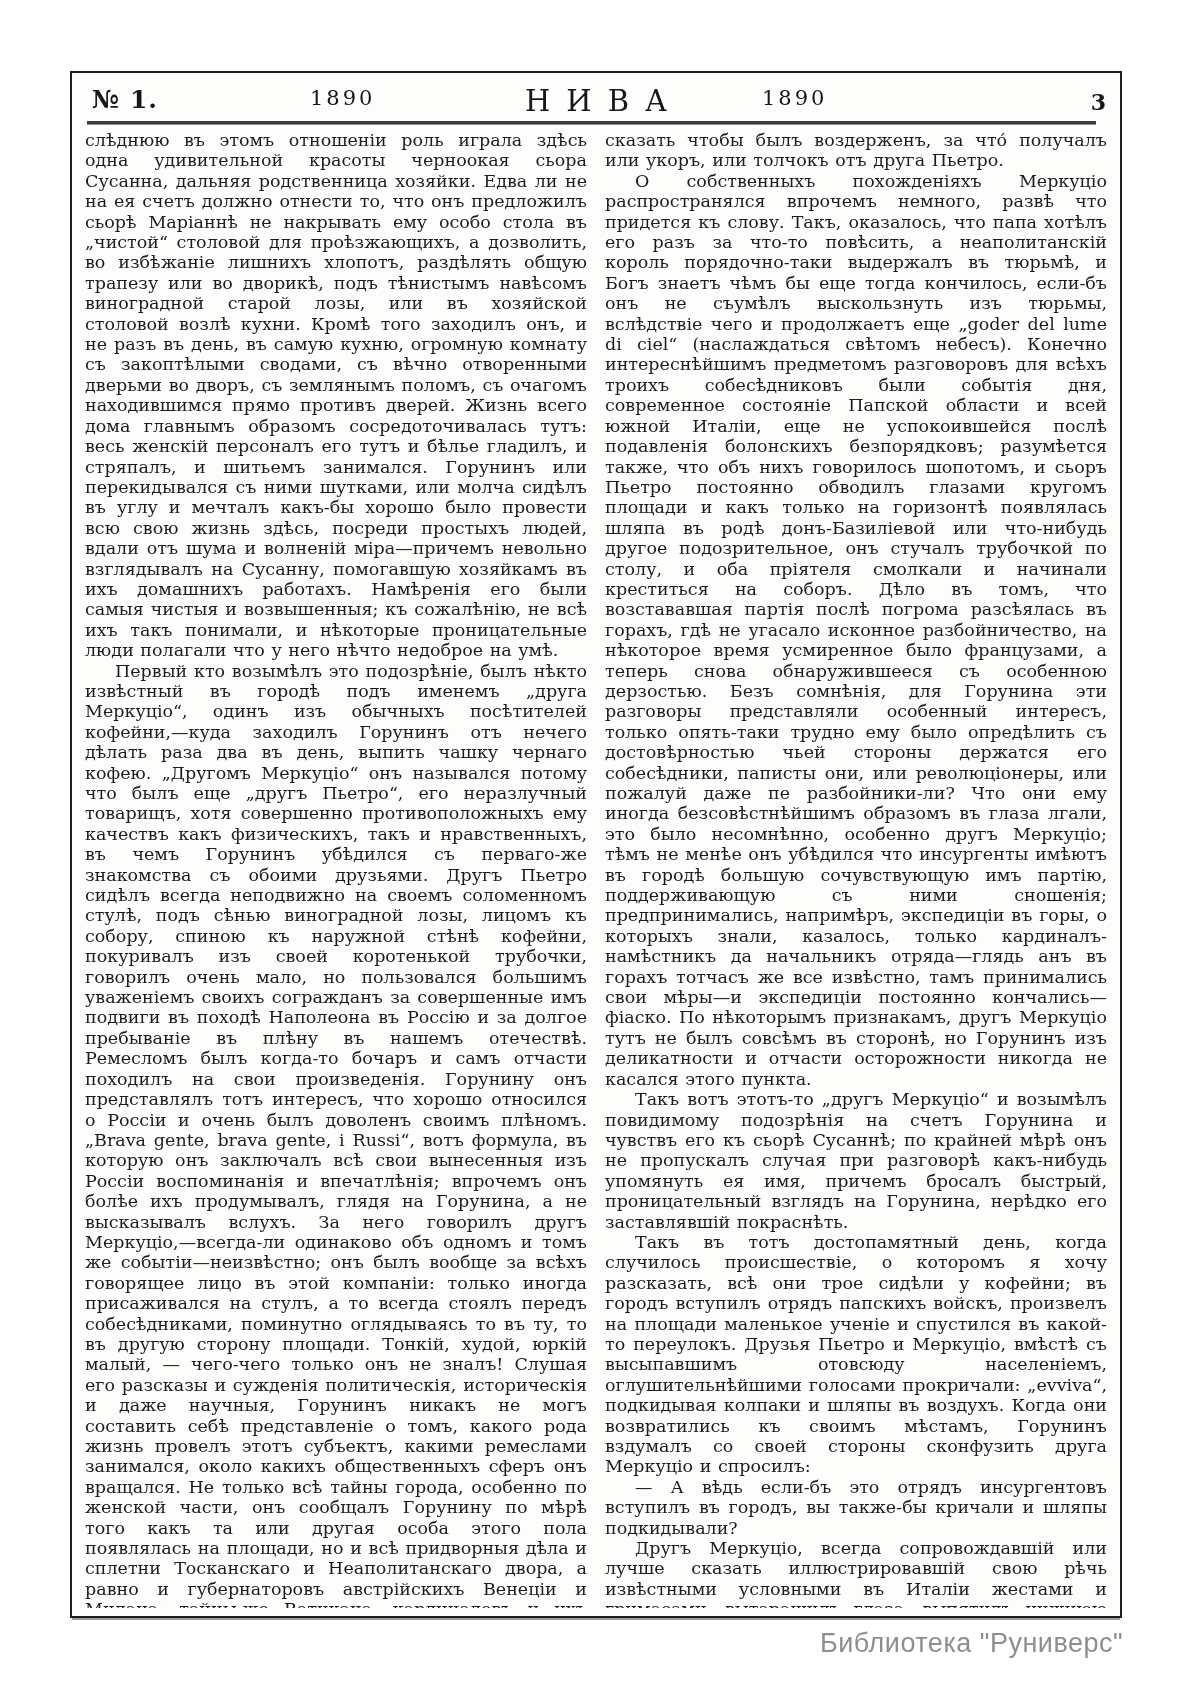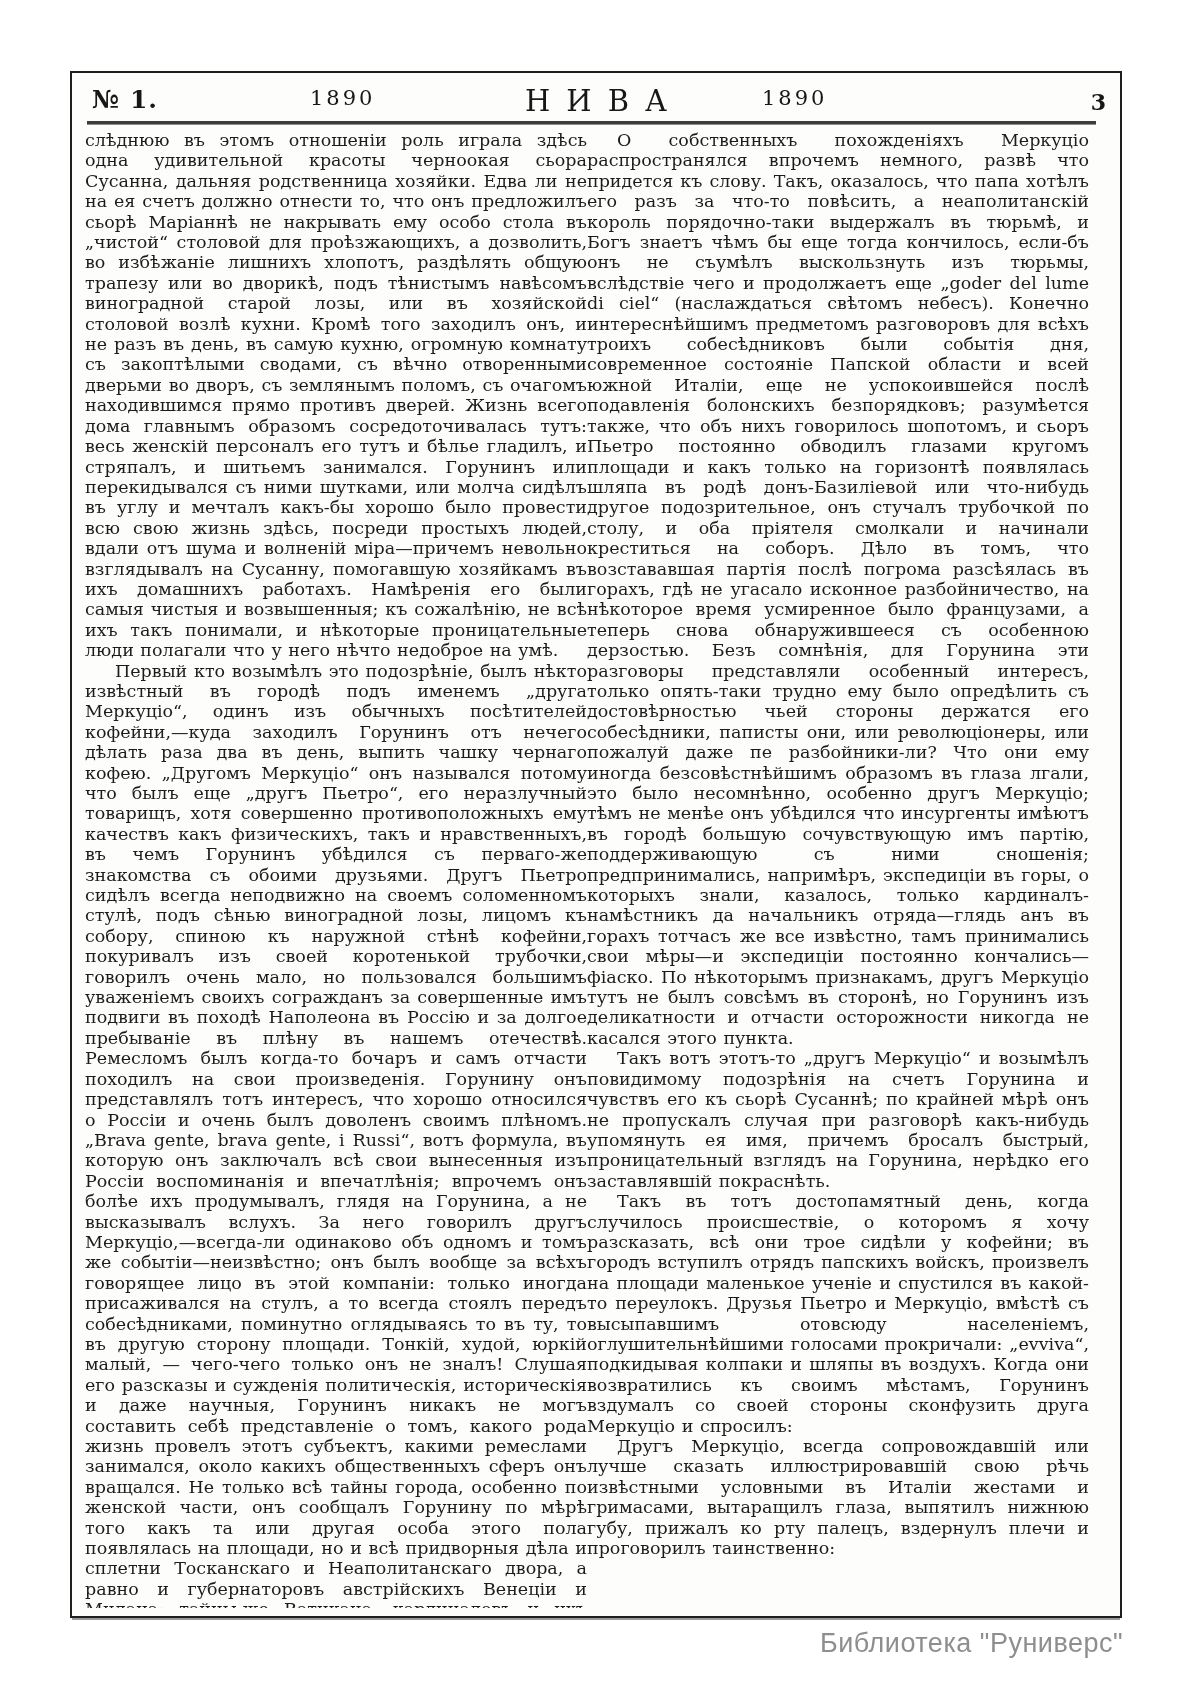--- a/index.html
+++ b/index.html
@@ -50,20 +50,21 @@
     left: 15px; right: 24px; top: 48px;
     height: 3px;
     background: #3c3c3c;
     border-bottom: 1px solid #8d8d8d;
   }
   .columns {
     position: absolute;
     left: 13px; top: 57px;
     width: 1022px; height: 1478px;
     display: flex;
+    gap: 18px;
     overflow: hidden;
   }
   .col {
     width: 502px;
     flex: 0 0 502px;
     text-align: justify;
     font-size: 17.5px;
     line-height: 20.4px;
     color: #1c1c1c;
     word-spacing: 1px;
@@ -93,23 +94,25 @@
   </div>
 
   <div class="header-rule"></div>
 
   <div class="columns">
     <div class="col">
       <p class="cont">слѣднюю въ этомъ отношеніи роль играла здѣсь одна удивительной красоты черноокая сьора Сусанна, дальняя родственница хозяйки. Едва ли не на ея счетъ должно отнести то, что онъ предложилъ сьорѣ Маріаннѣ не накрывать ему особо стола въ „чистой“ столовой для проѣзжающихъ, а дозволить, во избѣжаніе лишнихъ хлопотъ, раздѣлять общую трапезу или во дворикѣ, подъ тѣнистымъ навѣсомъ виноградной старой лозы, или въ хозяйской столовой возлѣ кухни. Кромѣ того заходилъ онъ, и не разъ въ день, въ самую кухню, огромную комнату съ закоптѣлыми сводами, съ вѣчно отворенными дверьми во дворъ, съ землянымъ поломъ, съ очагомъ находившимся прямо противъ дверей. Жизнь всего дома главнымъ образомъ сосредоточивалась тутъ: весь женскій персоналъ его тутъ и бѣлье гладилъ, и стряпалъ, и шитьемъ занимался. Горунинъ или перекидывался съ ними шутками, или молча сидѣлъ въ углу и мечталъ какъ-бы хорошо было провести всю свою жизнь здѣсь, посреди простыхъ людей, вдали отъ шума и волненій міра—причемъ невольно взглядывалъ на Сусанну, помогавшую хозяйкамъ въ ихъ домашнихъ работахъ. Намѣренія его были самыя чистыя и возвышенныя; къ сожалѣнію, не всѣ ихъ такъ понимали, и нѣкоторые проницательные люди полагали что у него нѣчто недоброе на умѣ.</p>
       <p>Первый кто возымѣлъ это подозрѣніе, былъ нѣкто извѣстный въ городѣ подъ именемъ „друга Меркуціо“, одинъ изъ обычныхъ посѣтителей кофейни,—куда заходилъ Горунинъ отъ нечего дѣлать раза два въ день, выпить чашку чернаго кофею. „Другомъ Меркуціо“ онъ назывался потому что былъ еще „другъ Пьетро“, его неразлучный товарищъ, хотя совершенно противоположныхъ ему качествъ какъ физическихъ, такъ и нравственныхъ, въ чемъ Горунинъ убѣдился съ перваго-же знакомства съ обоими друзьями. Другъ Пьетро сидѣлъ всегда неподвижно на своемъ соломенномъ стулѣ, подъ сѣнью виноградной лозы, лицомъ къ собору, спиною къ наружной стѣнѣ кофейни, покуривалъ изъ своей коротенькой трубочки, говорилъ очень мало, но пользовался большимъ уваженіемъ своихъ согражданъ за совершенные имъ подвиги въ походѣ Наполеона въ Россію и за долгое пребываніе въ плѣну въ нашемъ отечествѣ. Ремесломъ былъ когда-то бочаръ и самъ отчасти походилъ на свои произведенія. Горунину онъ представлялъ тотъ интересъ, что хорошо относился о Россіи и очень былъ доволенъ своимъ плѣномъ. „Brava gente, brava gente, i Russi“, вотъ формула, въ которую онъ заключалъ всѣ свои вынесенныя изъ Россіи воспоминанія и впечатлѣнія; впрочемъ онъ болѣе ихъ продумывалъ, глядя на Горунина, а не высказывалъ вслухъ. За него говорилъ другъ Меркуціо,—всегда-ли одинаково объ одномъ и томъ же событіи—неизвѣстно; онъ былъ вообще за всѣхъ говорящее лицо въ этой компаніи: только иногда присаживался на стулъ, а то всегда стоялъ передъ собесѣдниками, поминутно оглядываясь то въ ту, то въ другую сторону площади. Тонкій, худой, юркій малый, — чего-чего только онъ не зналъ! Слушая его разсказы и сужденія политическія, историческія и даже научныя, Горунинъ никакъ не могъ составить себѣ представленіе о томъ, какого рода жизнь провелъ этотъ субъектъ, какими ремеслами занимался, около какихъ общественныхъ сферъ онъ вращался. Не только всѣ тайны города, особенно по женской части, онъ сообщалъ Горунину по мѣрѣ того какъ та или другая особа этого пола появлялась на площади, но и всѣ придворныя дѣла и сплетни Тосканскаго и Неаполитанскаго двора, а равно и губернаторовъ австрійскихъ Венеціи и Милана; тайны-же Ватикана, кардиналовъ и ихъ племянницъ, папы Григорія и его цирульника — разсказывалъ онъ какъ будто былъ очевидцемъ или участникомъ этой жизни, для смертныхъ покрытой непроницаемымъ покровомъ. На языкъ нельзя</p>
     </div>
     <div class="col">
+      <p class="cont">сказать чтобы былъ воздерженъ, за что́ получалъ или укоръ, или толчокъ отъ друга Пьетро.</p>
       <p>О собственныхъ похожденіяхъ Меркуціо распространялся впрочемъ немного, развѣ что придется къ слову. Такъ, оказалось, что папа хотѣлъ его разъ за что-то повѣсить, а неаполитанскій король порядочно-таки выдержалъ въ тюрьмѣ, и Богъ знаетъ чѣмъ бы еще тогда кончилось, если-бъ онъ не съумѣлъ выскользнуть изъ тюрьмы, вслѣдствіе чего и продолжаетъ еще „goder del lume di ciel“ (наслаждаться свѣтомъ небесъ). Конечно интереснѣйшимъ предметомъ разговоровъ для всѣхъ троихъ собесѣдниковъ были событія дня, современное состояніе Папской области и всей южной Италіи, еще не успокоившейся послѣ подавленія болонскихъ безпорядковъ; разумѣется также, что объ нихъ говорилось шопотомъ, и сьоръ Пьетро постоянно обводилъ глазами кругомъ площади и какъ только на горизонтѣ появлялась шляпа въ родѣ донъ-Базиліевой или что-нибудь другое подозрительное, онъ стучалъ трубочкой по столу, и оба пріятеля смолкали и начинали креститься на соборъ. Дѣло въ томъ, что возстававшая партія послѣ погрома разсѣялась въ горахъ, гдѣ не угасало исконное разбойничество, на нѣкоторое время усмиренное было французами, а теперь снова обнаружившееся съ особенною дерзостью. Безъ сомнѣнія, для Горунина эти разговоры представляли особенный интересъ, только опять-таки трудно ему было опредѣлить съ достовѣрностью чьей стороны держатся его собесѣдники, паписты они, или революціонеры, или пожалуй даже пе разбойники-ли? Что они ему иногда безсовѣстнѣйшимъ образомъ въ глаза лгали, это было несомнѣнно, особенно другъ Меркуціо; тѣмъ не менѣе онъ убѣдился что инсургенты имѣютъ въ городѣ большую сочувствующую имъ партію, поддерживающую съ ними сношенія; предпринимались, напримѣръ, экспедиціи въ горы, о которыхъ знали, казалось, только кардиналъ-намѣстникъ да начальникъ отряда—глядь анъ въ горахъ тотчасъ же все извѣстно, тамъ принимались свои мѣры—и экспедиціи постоянно кончались—фіаско. По нѣкоторымъ признакамъ, другъ Меркуціо тутъ не былъ совсѣмъ въ сторонѣ, но Горунинъ изъ деликатности и отчасти осторожности никогда не касался этого пункта.</p>
       <p>Такъ вотъ этотъ-то „другъ Меркуціо“ и возымѣлъ повидимому подозрѣнія на счетъ Горунина и чувствъ его къ сьорѣ Сусаннѣ; по крайней мѣрѣ онъ не пропускалъ случая при разговорѣ какъ-нибудь упомянуть ея имя, причемъ бросалъ быстрый, проницательный взглядъ на Горунина, нерѣдко его заставлявшій покраснѣть.</p>
       <p>Такъ въ тотъ достопамятный день, когда случилось происшествіе, о которомъ я хочу разсказать, всѣ они трое сидѣли у кофейни; въ городъ вступилъ отрядъ папскихъ войскъ, произвелъ на площади маленькое ученіе и спустился въ какой-то переулокъ. Друзья Пьетро и Меркуціо, вмѣстѣ съ высыпавшимъ отовсюду населеніемъ, оглушительнѣйшими голосами прокричали: „evviva“, подкидывая колпаки и шляпы въ воздухъ. Когда они возвратились къ своимъ мѣстамъ, Горунинъ вздумалъ со своей стороны сконфузить друга Меркуціо и спросилъ:</p>
+      <p>— А вѣдь если-бъ это отрядъ инсургентовъ вступилъ въ городъ, вы также-бы кричали и шляпы подкидывали?</p>
       <p>Другъ Меркуціо, всегда сопровождавшій или лучше сказать иллюстрировавшій свою рѣчь извѣстными условными въ Италіи жестами и гримасами, вытаращилъ глаза, выпятилъ нижнюю губу, прижалъ ко рту палецъ, вздернулъ плечи и проговорилъ таинственно:</p>
 
     </div>
   </div>
 
 </div>
 
 <div class="watermark">Библиотека "Руниверс"</div>
 
 </body></html>

